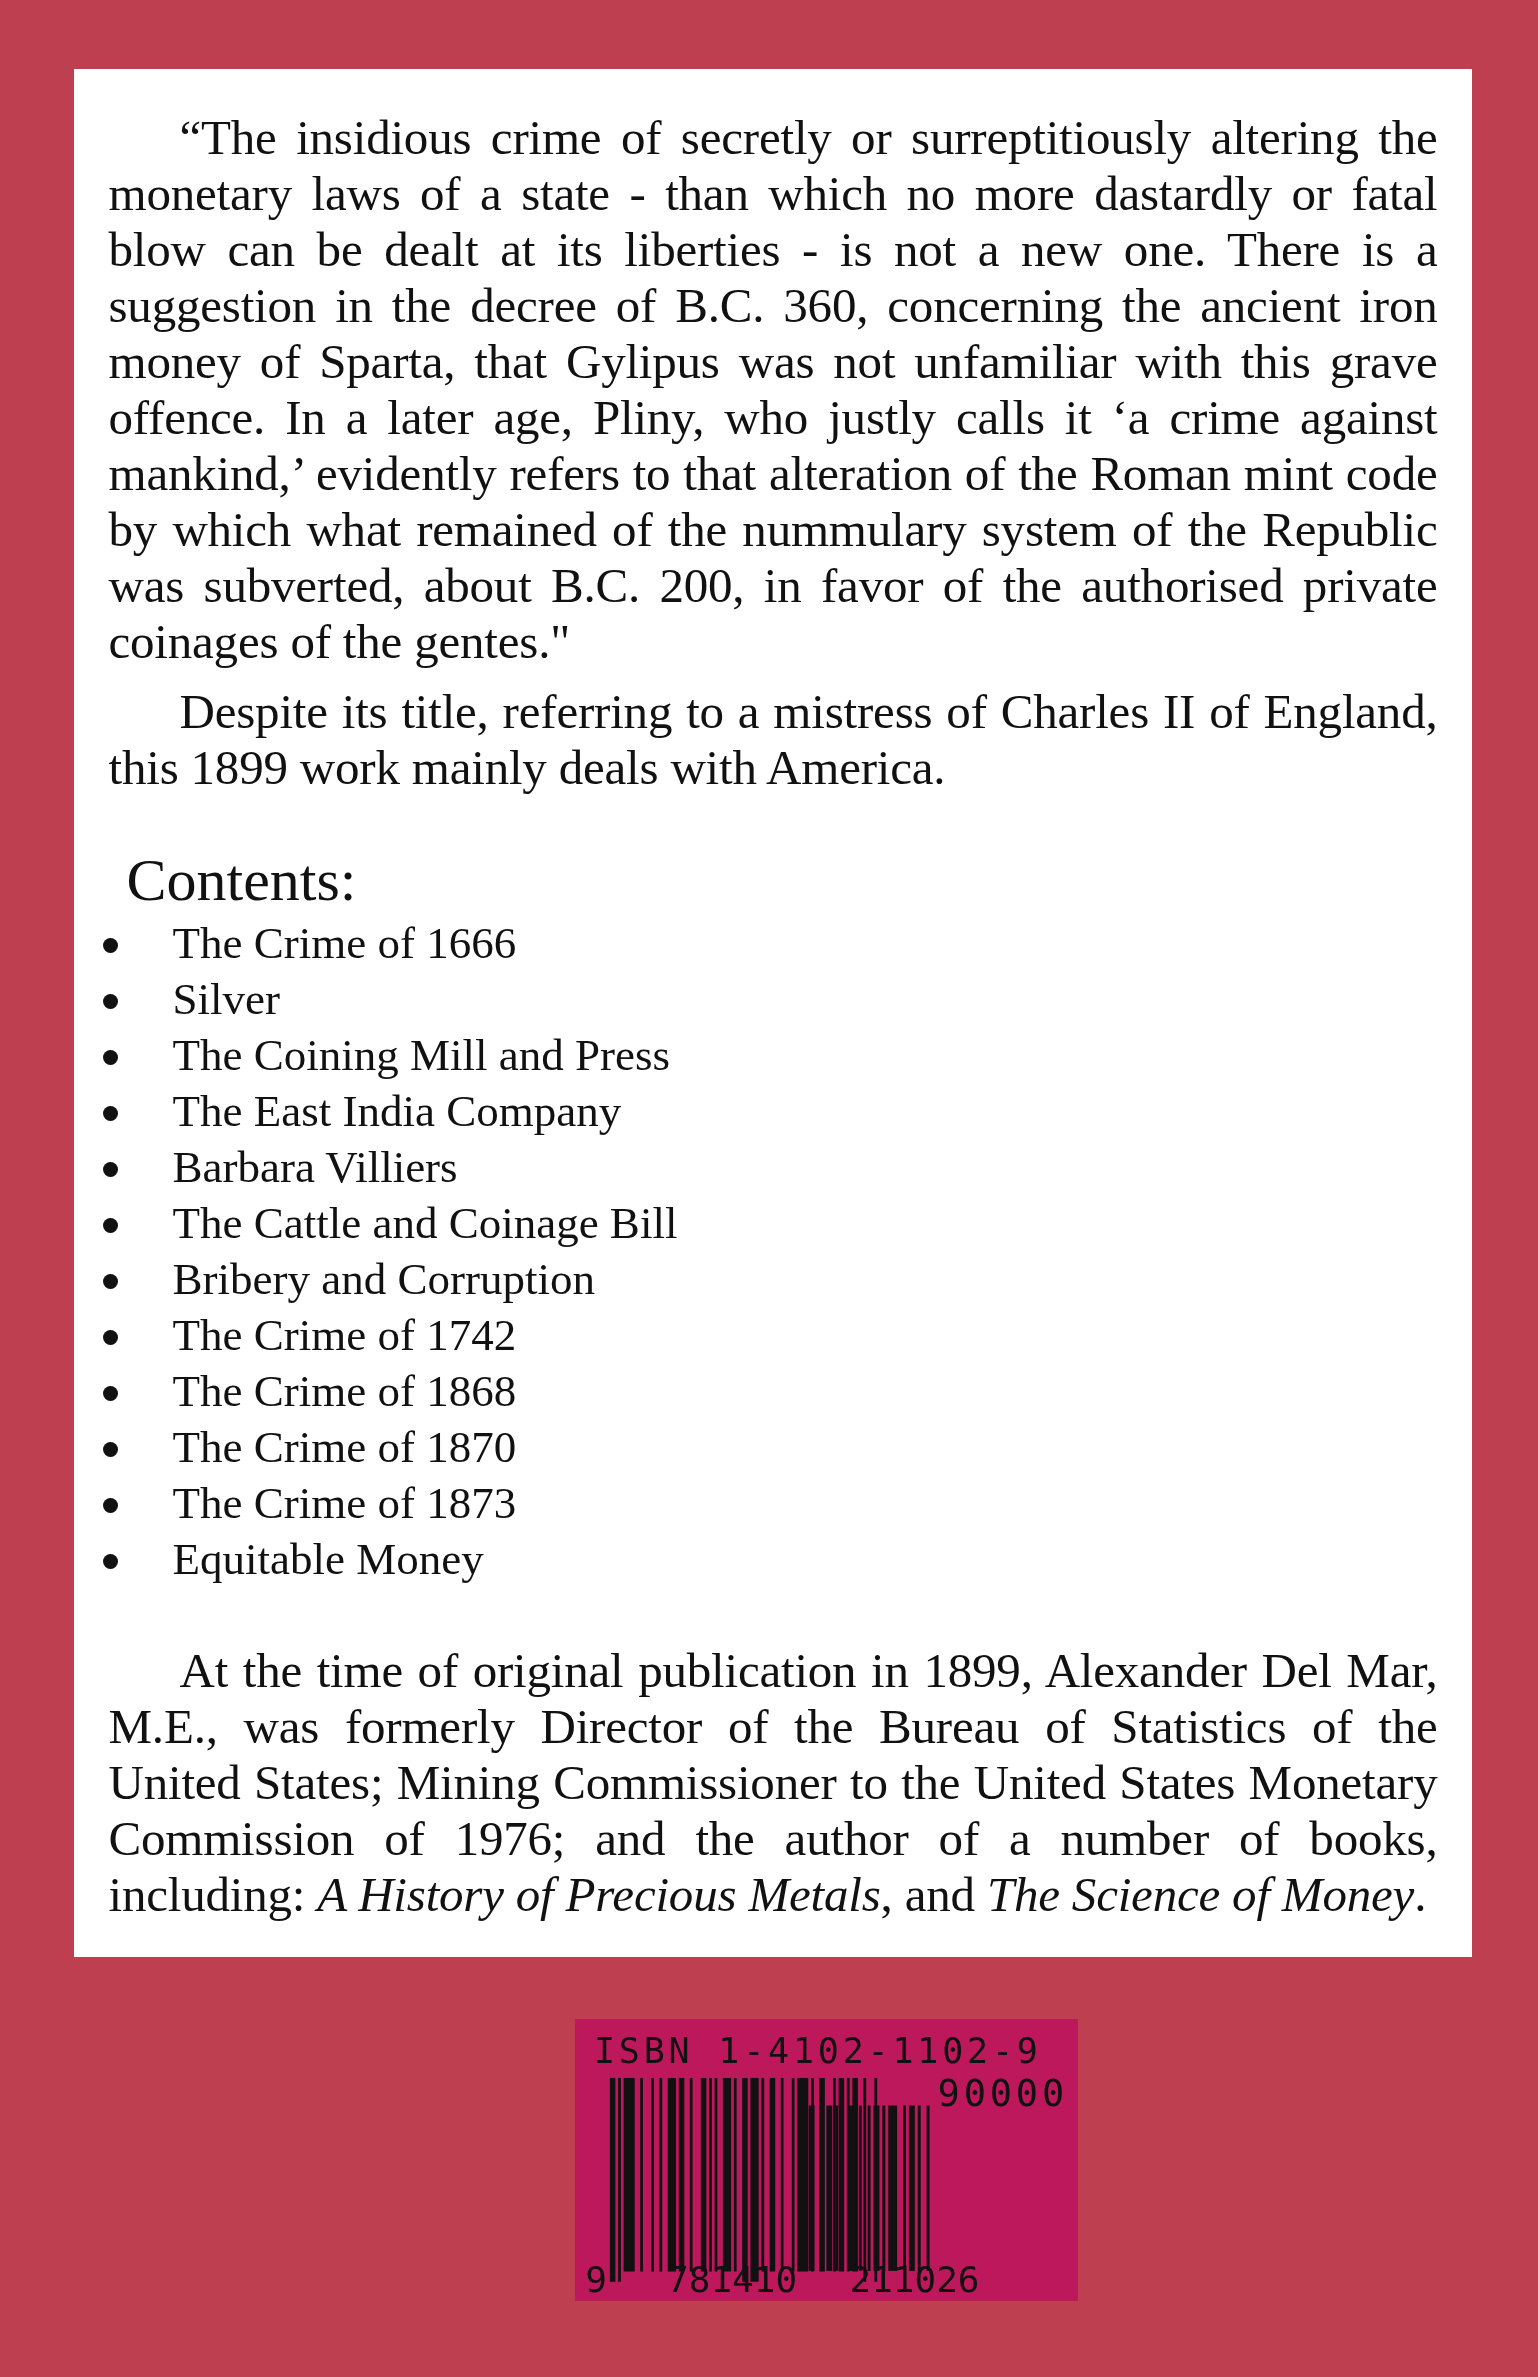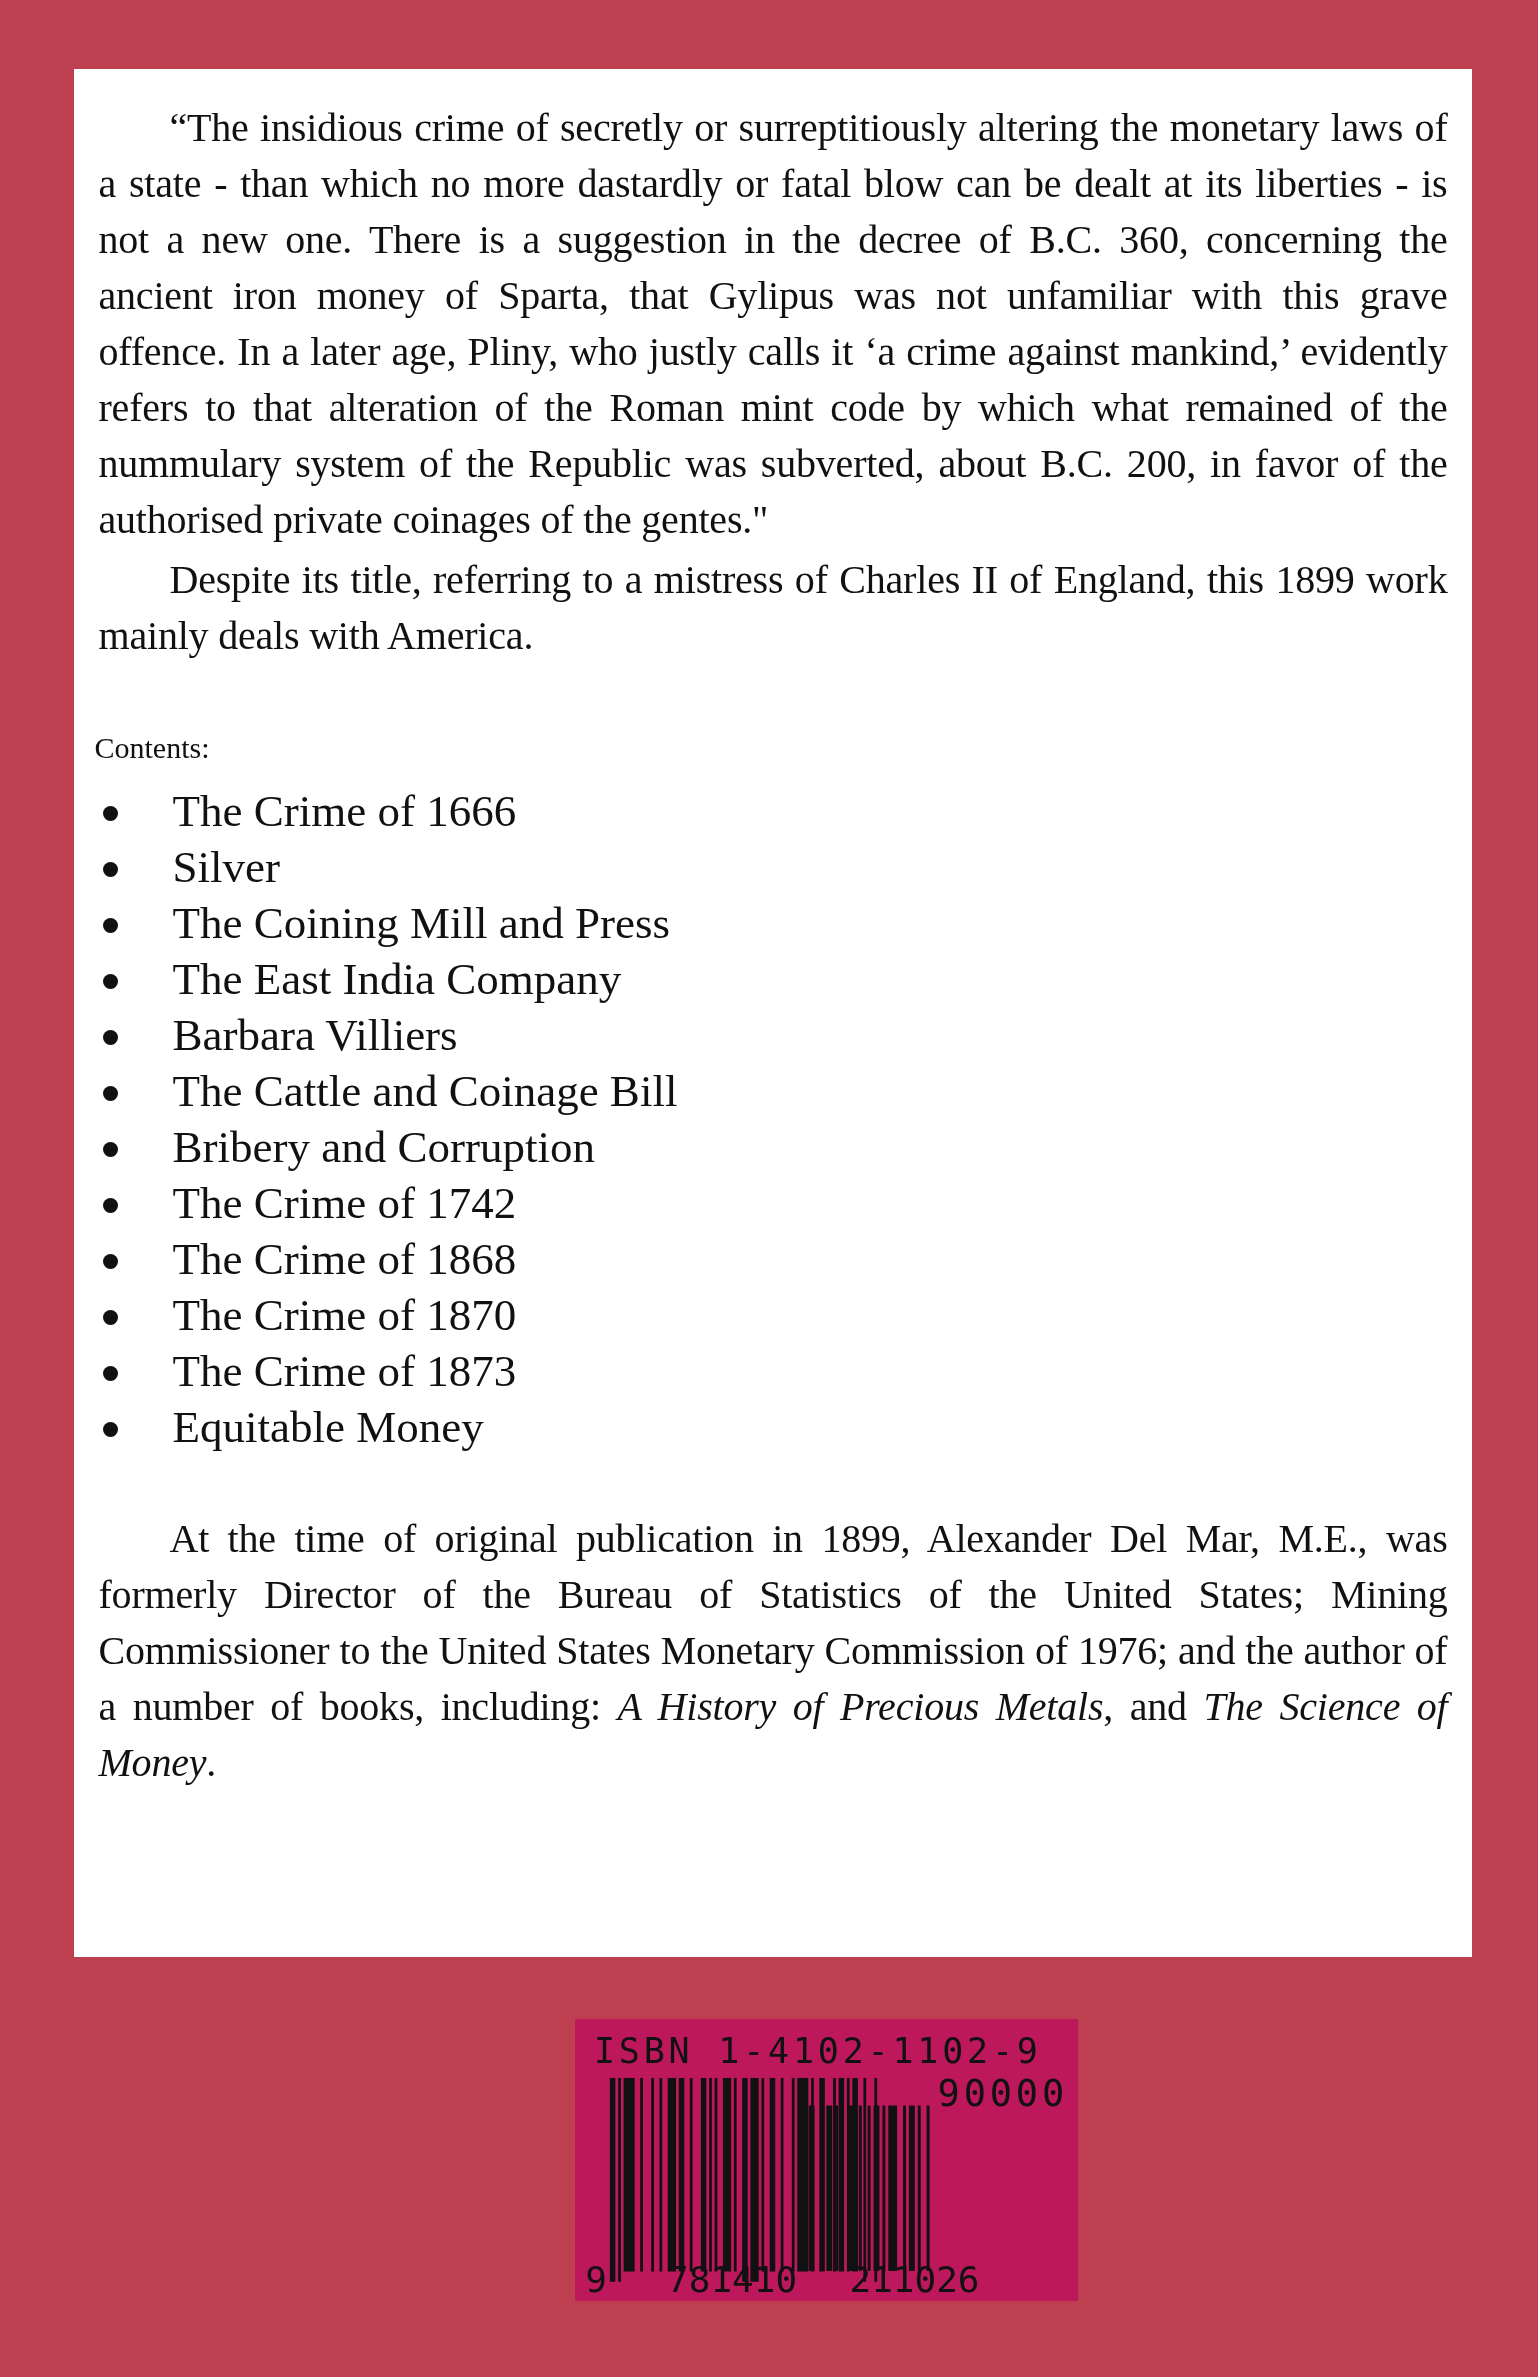--- a/index.html
+++ b/index.html
@@ -11,27 +11,27 @@
     color:#111;
   }
   .panel {
     position:absolute; left:74px; top:69px;
     width:1398px; height:1888px;
     background:#fff;
     box-sizing:border-box;
     padding:27px 20.5px 0 20.5px;
   }
   .para {
-    font-size:40px; line-height:56px;
-    text-align:justify; margin:4px;
+    font-size:49px; line-height:56px;
+    text-align:justify; margin:14px;
     letter-spacing:-0.2px;
   }
   .indent { text-indent:71px; }
   .contents-head {
-    font-size:30px; line-height:56px; margin-top:56px;
+    font-size:60px; line-height:56px; margin-top:56px;margin-left:32px;
   }
   ul.contents {
     list-style:none; margin:7px; padding:0;
   }
   ul.contents li {
     font-size:45px; line-height:56px;
     position:relative; padding-left:71px;
   }
   ul.contents li .bullet {
     position:absolute; left:1.3px; top:23px;

